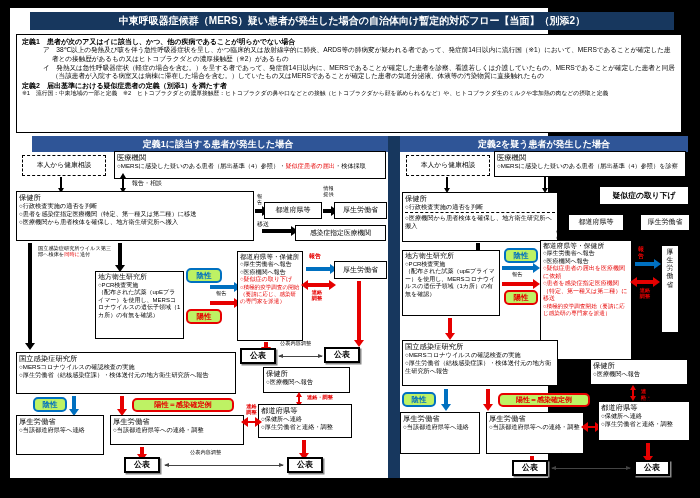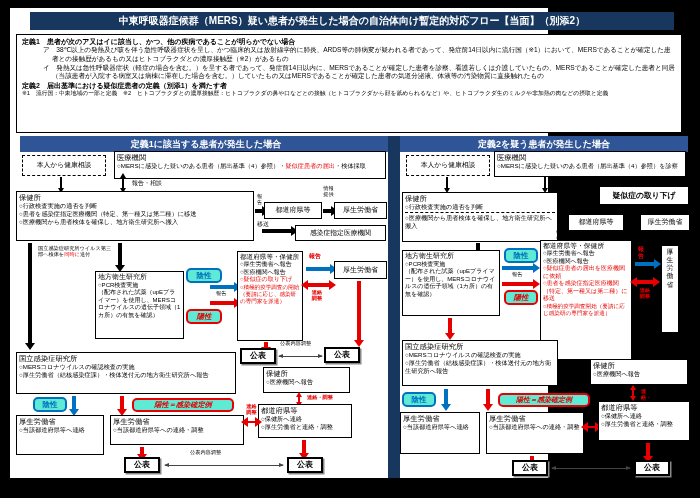--- a/index.html
+++ b/index.html
@@ -18,24 +18,24 @@
   .colhdr{height:16px;background:#2F5597;color:#fff;font-weight:bold;font-size:9px;
     display:flex;align-items:center;justify-content:center;}
   .divider{left:378px;top:128px;width:12px;height:342px;background:#17375E;}
   .bx{position:absolute;border:1px solid #000;background:#fff;font-size:6.2px;line-height:1.25;
     padding:1px 2px;box-sizing:border-box;}
   .bx .t{font-size:7.3px;}
   .cen{display:flex;align-items:center;justify-content:center;text-align:center;}
   .dashedbx{border:1.5px dashed #000;background:#fff;font-size:6.8px;}
   .boldbx{border:2.5px solid #000;background:#fff;font-weight:bold;font-size:7.8px;}
   .pub{border:2px solid #000;box-shadow:1.5px 1.5px 0 #888;background:#fff;font-weight:bold;font-size:8px;}
-  .badge{border:2px solid;border-radius:5px;background:#5eead4;font-weight:bold;font-size:7.5px;
+  .badge{border:2px solid;border-radius:5px;background:#bef264;font-weight:bold;font-size:7.5px;
     display:flex;align-items:center;justify-content:center;box-sizing:border-box;}
   .bdg-blue{color:#0070C0;border-color:#0070C0;}
-  .bdg-red{color:#E60000;border-color:#E60000;font-style:italic;}
+  .bdg-red{color:#E60000;border-color:#E60000;}
   .rd{color:#E60000;}
   .lbl{position:absolute;font-size:6px;line-height:1.15;}
   .lbl.tiny{font-size:5.2px;}
   .lbl.red{color:#E60000;font-weight:bold;}
   .vtext{word-break:break-all;text-align:center;}
   
   .arh{position:absolute;height:4px;}
   .arh::after{content:"";position:absolute;right:-6px;top:50%;transform:translateY(-50%);
     border-left:7px solid var(--c);border-top:5px solid transparent;border-bottom:5px solid transparent;}
   .arh.dbl::before{content:"";position:absolute;left:-6px;top:50%;transform:translateY(-50%);
@@ -68,21 +68,21 @@
   <div class="abs titlebar">中東呼吸器症候群（MERS）疑い患者が発生した場合の自治体向け暫定的対応フロー【当面】（別添2）</div>
 
   <div class="abs defs">
     <div class="b">定義1　患者が次のア又はイに該当し、かつ、他の疾病であることが明らかでない場合</div>
     <div class="ind">ア　38℃以上の発熱及び咳を伴う急性呼吸器症状を呈し、かつ臨床的又は放射線学的に肺炎、ARDS等の肺病変が疑われる者であって、発症前14日以内に流行国（※1）において、MERSであることが確定した患者との接触歴があるもの又はヒトコブラクダとの濃厚接触歴（※2）があるもの</div>
     <div class="ind">イ　発熱又は急性呼吸器症状（軽症の場合を含む。）を呈する者であって、発症前14日以内に、MERSであることが確定した患者を診察、看護若しくは介護していたもの、MERSであることが確定した患者と同居（当該患者が入院する病室又は病棟に滞在した場合を含む。）していたもの又はMERSであることが確定した患者の気道分泌液、体液等の汚染物質に直接触れたもの</div>
     <div class="b">定義2　届出基準における疑似症患者の定義（別添1）を満たす者</div>
     <div class="note">※1　流行国：中東地域の一部と定義　※2　ヒトコブラクダとの濃厚接触歴：ヒトコブラクダの鼻や口などとの接触（ヒトコブラクダから顔を舐められるなど）や、ヒトコブラクダ生のミルクや非加熱の肉などの摂取と定義</div>
   </div>
 
-  <div class="abs colhdr" style="left:10px;top:128px;width:372px;">定義1に該当する患者が発生した場合</div>
+  <div class="abs colhdr" style="left:22px;top:128px;width:372px;">定義1に該当する患者が発生した場合</div>
   <div class="abs colhdr" style="left:390px;top:128px;width:288px;">定義2を疑う患者が発生した場合</div>
   <div class="abs divider"></div>
 
   <div class="bx dashedbx cen" style="left:12px;top:147px;width:84px;height:21px;">本人から健康相談</div>
 
   <div class="bx" style="left:104px;top:143px;width:272px;height:28px;">
     <div class="t">医療機関</div>
     <div><span>○MERSに感染した疑いのある患者（届出基準（4）参照）・</span><span class="rd">疑似症患者の届出</span><span>・検体採取</span></div>
   </div>
 

